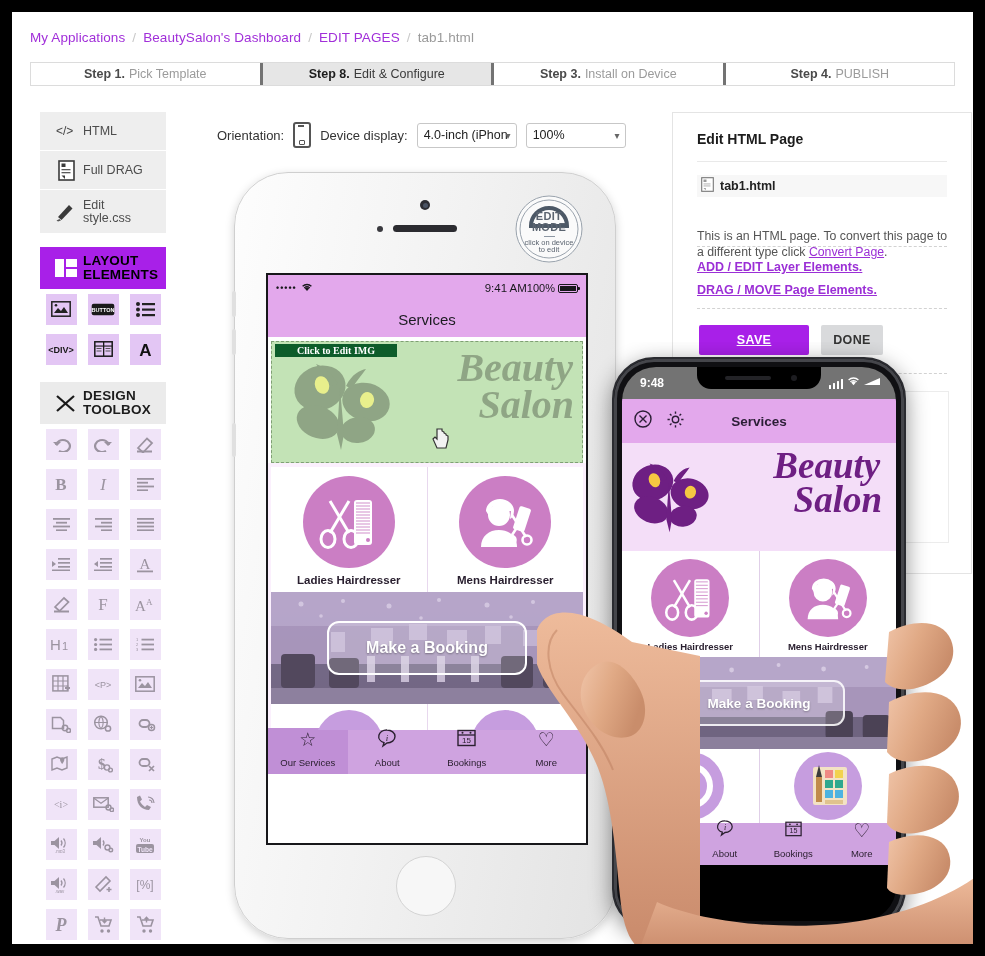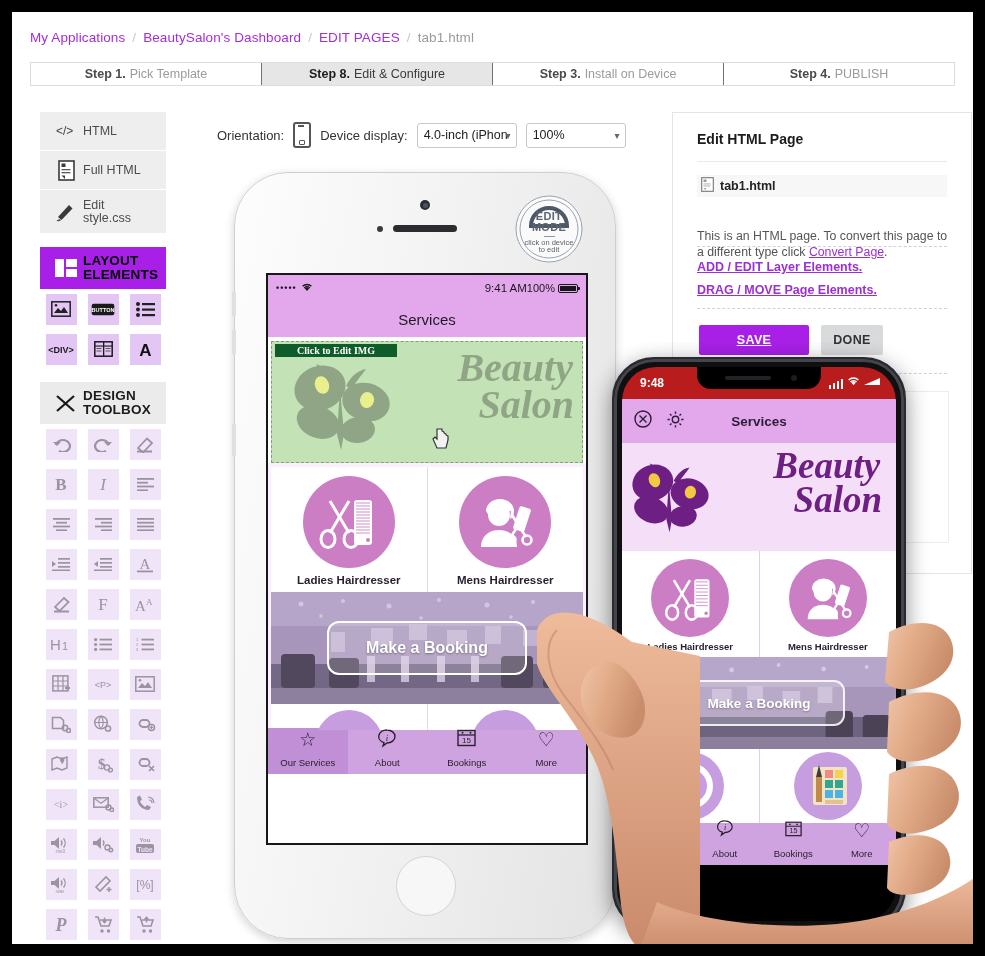--- a/index.html
+++ b/index.html
@@ -28,21 +28,21 @@
 
   
   .steps{
     position:absolute;left:18px;top:50px;
     width:925px;height:24px;
     display:flex;border:1px solid #dcdcdc;background:#fff;
     box-sizing:border-box;
   }
   .step{
     flex:1;display:flex;align-items:center;justify-content:center;
-    font-size:12.5px;color:#9b9b9b;border-right:1px solid #737373;
+    font-size:12.5px;color:#9b9b9b;border-right:3px solid #737373;
     background:#fff;
   }
   .step:last-child{border-right:none;}
   .step b{color:#4a4a4a;font-weight:bold;margin-right:4px;}
   .step.active{background:#e6e6e6;}
   .step.active b{color:#1d1d1d;}
   .step.active span{color:#3a3a3a;}
 
   
   .sidebar{position:absolute;left:28px;top:100px;width:126px;}
@@ -260,21 +260,21 @@
     position:absolute;left:8px;top:8px;right:8px;bottom:8px;
     border-radius:34px;overflow:hidden;background:#000;
   }
   .notch{
     position:absolute;left:50%;margin-left:-62px;top:0;width:124px;height:22px;
     background:#000;border-radius:0 0 14px 14px;z-index:6;
   }
   .notch .nspk{position:absolute;left:28px;top:9px;width:46px;height:4px;border-radius:2px;background:#232327;}
   .notch .ncam{position:absolute;right:24px;top:8px;width:6px;height:6px;border-radius:50%;background:#1d1d21;}
   .p2-sbar{
-    height:32px;background:#b91c1c;color:#fff;display:flex;align-items:center;
+    height:32px;background:#737373;color:#fff;display:flex;align-items:center;
     padding:0 16px;box-sizing:border-box;font-size:12px;font-weight:bold;position:relative;
   }
   .p2-sbar .t{position:absolute;left:18px;top:9px;}
   .p2-sbar .r{position:absolute;right:16px;top:8px;display:flex;align-items:end;gap:4px;}
   .bars{display:flex;align-items:flex-end;gap:1.5px;height:10px;}
   .bars i{width:2.5px;background:#fff;display:block;border-radius:.5px;}
   .p2-nav{
     height:44px;background:#e3a8ec;display:flex;align-items:center;
     padding:0 12px;box-sizing:border-box;position:relative;
   }
@@ -345,21 +345,21 @@
     <div class="sb-row">
       <span class="sb-ico">
         <svg width="17" height="21" viewBox="0 0 17 21">
             <rect x="1" y="1" width="15" height="19" fill="#fff" stroke="#3a3a3a" stroke-width="1.6"></rect>
             <rect x="3.5" y="3.5" width="4" height="3.5" fill="#3a3a3a"></rect>
             <rect x="3.5" y="9" width="9" height="1.3" fill="#5a5a5a"></rect>
             <rect x="3.5" y="12" width="9" height="1.3" fill="#5a5a5a"></rect>
             <path d="M3.5 15.5h3.5v3.5z" fill="#3a3a3a"></path>
           </svg>
       </span>
-      <span class="sb-lbl">Full HTML</span>
+      <span class="sb-lbl">Full DRAG</span>
     </div>
 
     <div class="sb-row tall">
       <span class="sb-ico">
         <svg width="22" height="20" viewBox="0 0 22 20">
             <path d="M3 17 L14 5 l3.5 3.5 L6.5 20z" fill="#3a3a3a" transform="translate(0,-2)"></path>
             <path d="M1.5 18.5 l3-1.5 1.5 1.5 -3 1z" fill="#555"></path>
           </svg>
       </span>
       <span class="sb-lbl">Edit<br>style.css</span>

